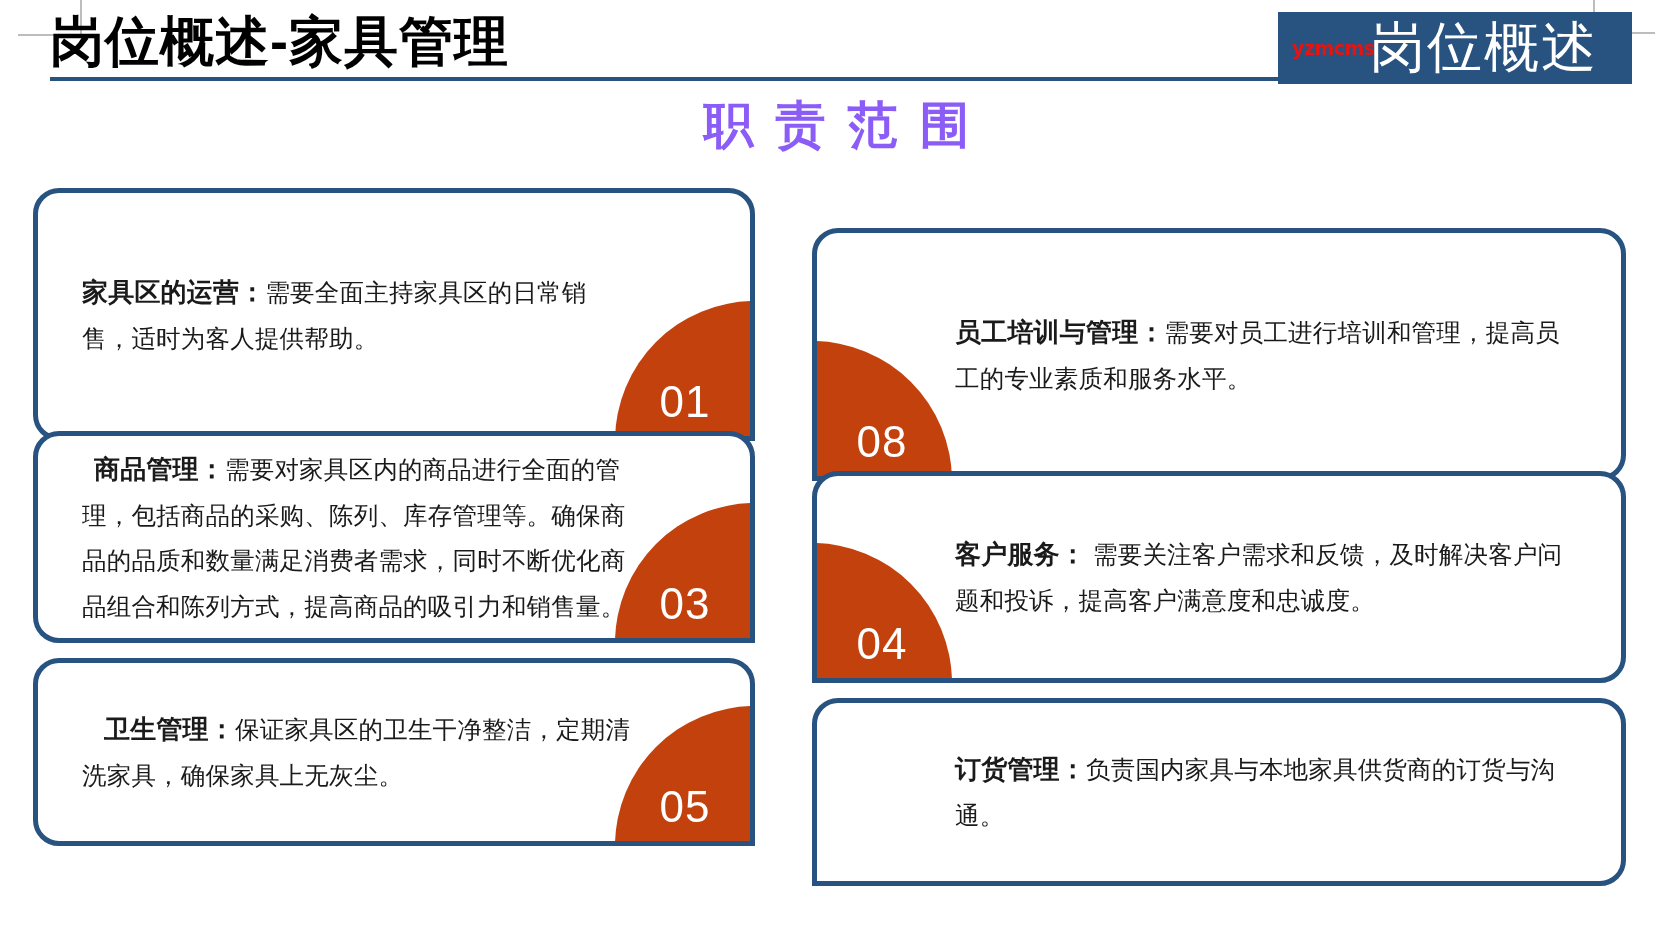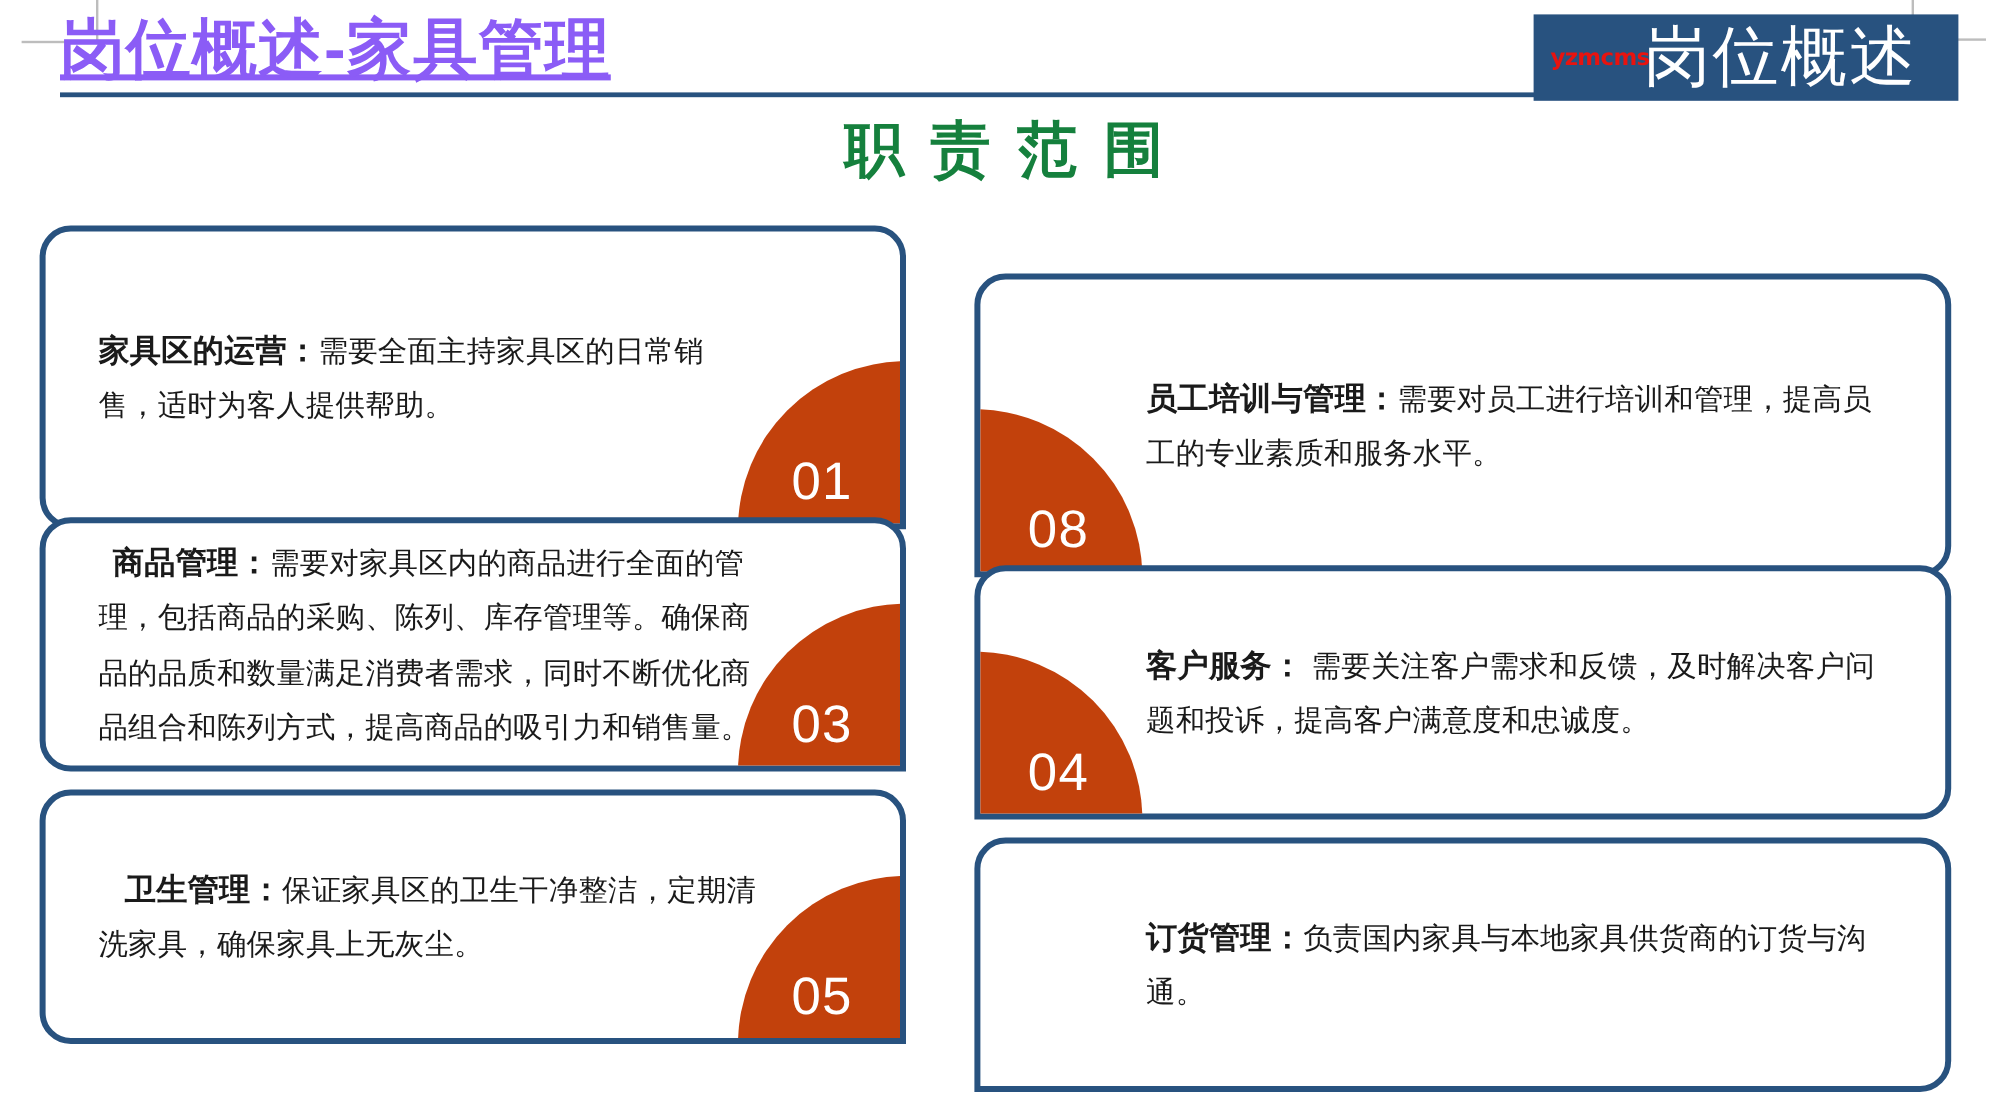--- a/index.html
+++ b/index.html
@@ -38,25 +38,24 @@
     border-bottom-width: 2px;
   }
 
   
   .slide-title {
     position: absolute;
     left: 50px;
     top: 10px;
     font-size: 54px;
     font-weight: bold;
-    color: #8b5cf6;
+    color: #000000;
     letter-spacing: 1px;
     line-height: 1.15;
     white-space: nowrap;
-    text-decoration: underline;
   }
   .title-rule {
     position: absolute;
     left: 50px;
     top: 77px;
     width: 1232px;
     height: 4px;
     background: #28527f;
   }
 
@@ -97,21 +96,21 @@
 
   
   .section-heading {
     position: absolute;
     left: 0;
     right: 0;
     top: 92px;
     text-align: center;
     font-size: 50px;
     font-weight: bold;
-    color: #15803d;
+    color: #8b5cf6;
     letter-spacing: 22px;
     text-indent: 22px;
   }
 
   
   .cards {
     position: absolute;
     left: 33px;
     top: 188px;
     width: 1596px;
@@ -123,21 +122,21 @@
     box-sizing: border-box;
     background: #ffffff;
     border: 5px solid #28527f;
     overflow: hidden;
   }
   .card.left  { left: 0px;    width: 722px; }
   .card.right { left: 779px;  width: 814px; margin-top: 40px; }
 
   .card.row1 { top: 0px;   height: 253px; }
   .card.row2 { top: 243px; height: 212px; }
-  .card.row3 { top: 470px; height: 212px; }
+  .card.row3 { top: 470px; height: 188px; }
 
   
   .card.side-right {
     border-radius: 26px 26px 0 26px;
   }
   .card.side-left {
     border-radius: 26px 26px 26px 0;
   }
 
   

